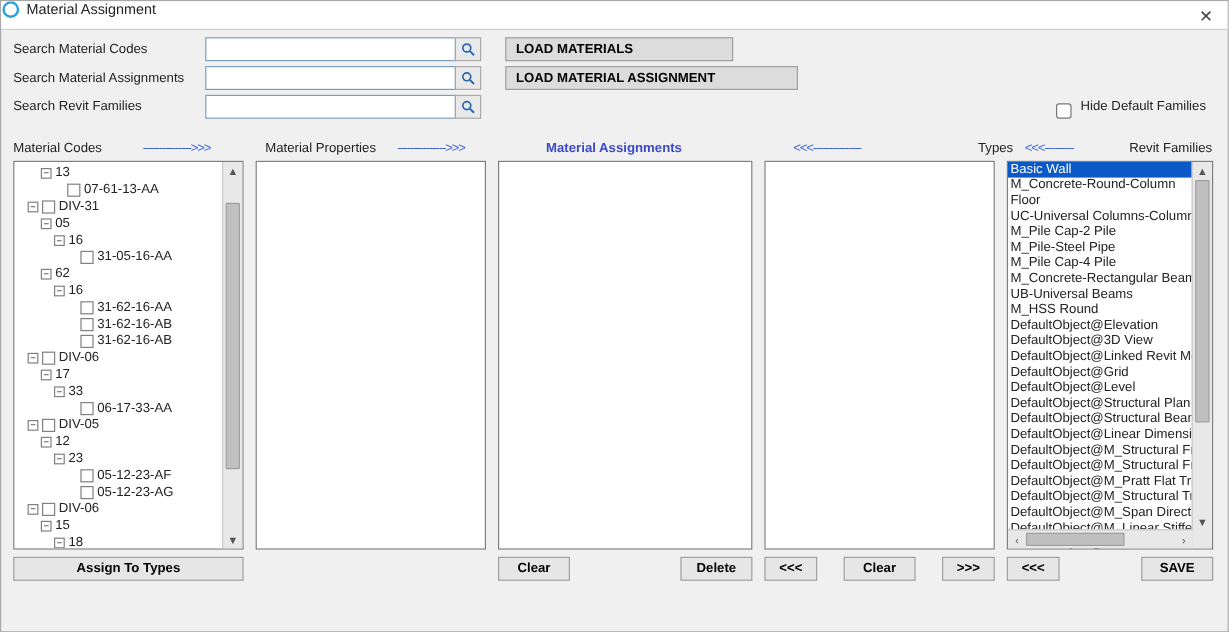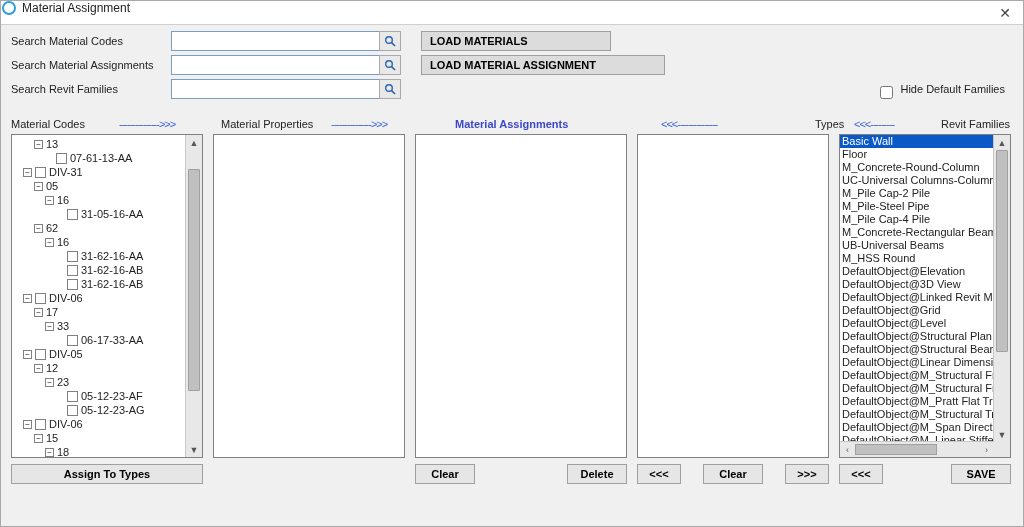--- a/index.html
+++ b/index.html
@@ -517,22 +517,22 @@
 
       <div class="panel" style="width:192px"></div>
 
       <div class="panel" style="width:212px"></div>
 
       <div class="panel" style="width:192px"></div>
 
       <div class="panel" style="width:172px">
         <div class="listbox" id="rflist">
             <div class="list-item selected">Basic Wall</div>
+            <div class="list-item">M_Concrete-Round-Column</div>
             <div class="list-item">Floor</div>
-            <div class="list-item">M_Concrete-Round-Column</div>
             <div class="list-item">UC-Universal Columns-Column</div>
             <div class="list-item">M_Pile Cap-2 Pile</div>
             <div class="list-item">M_Pile-Steel Pipe</div>
             <div class="list-item">M_Pile Cap-4 Pile</div>
             <div class="list-item">M_Concrete-Rectangular Beam</div>
             <div class="list-item">UB-Universal Beams</div>
             <div class="list-item">M_HSS Round</div>
             <div class="list-item">DefaultObject@Elevation</div>
             <div class="list-item">DefaultObject@3D View</div>
             <div class="list-item">DefaultObject@Linked Revit Model</div>

